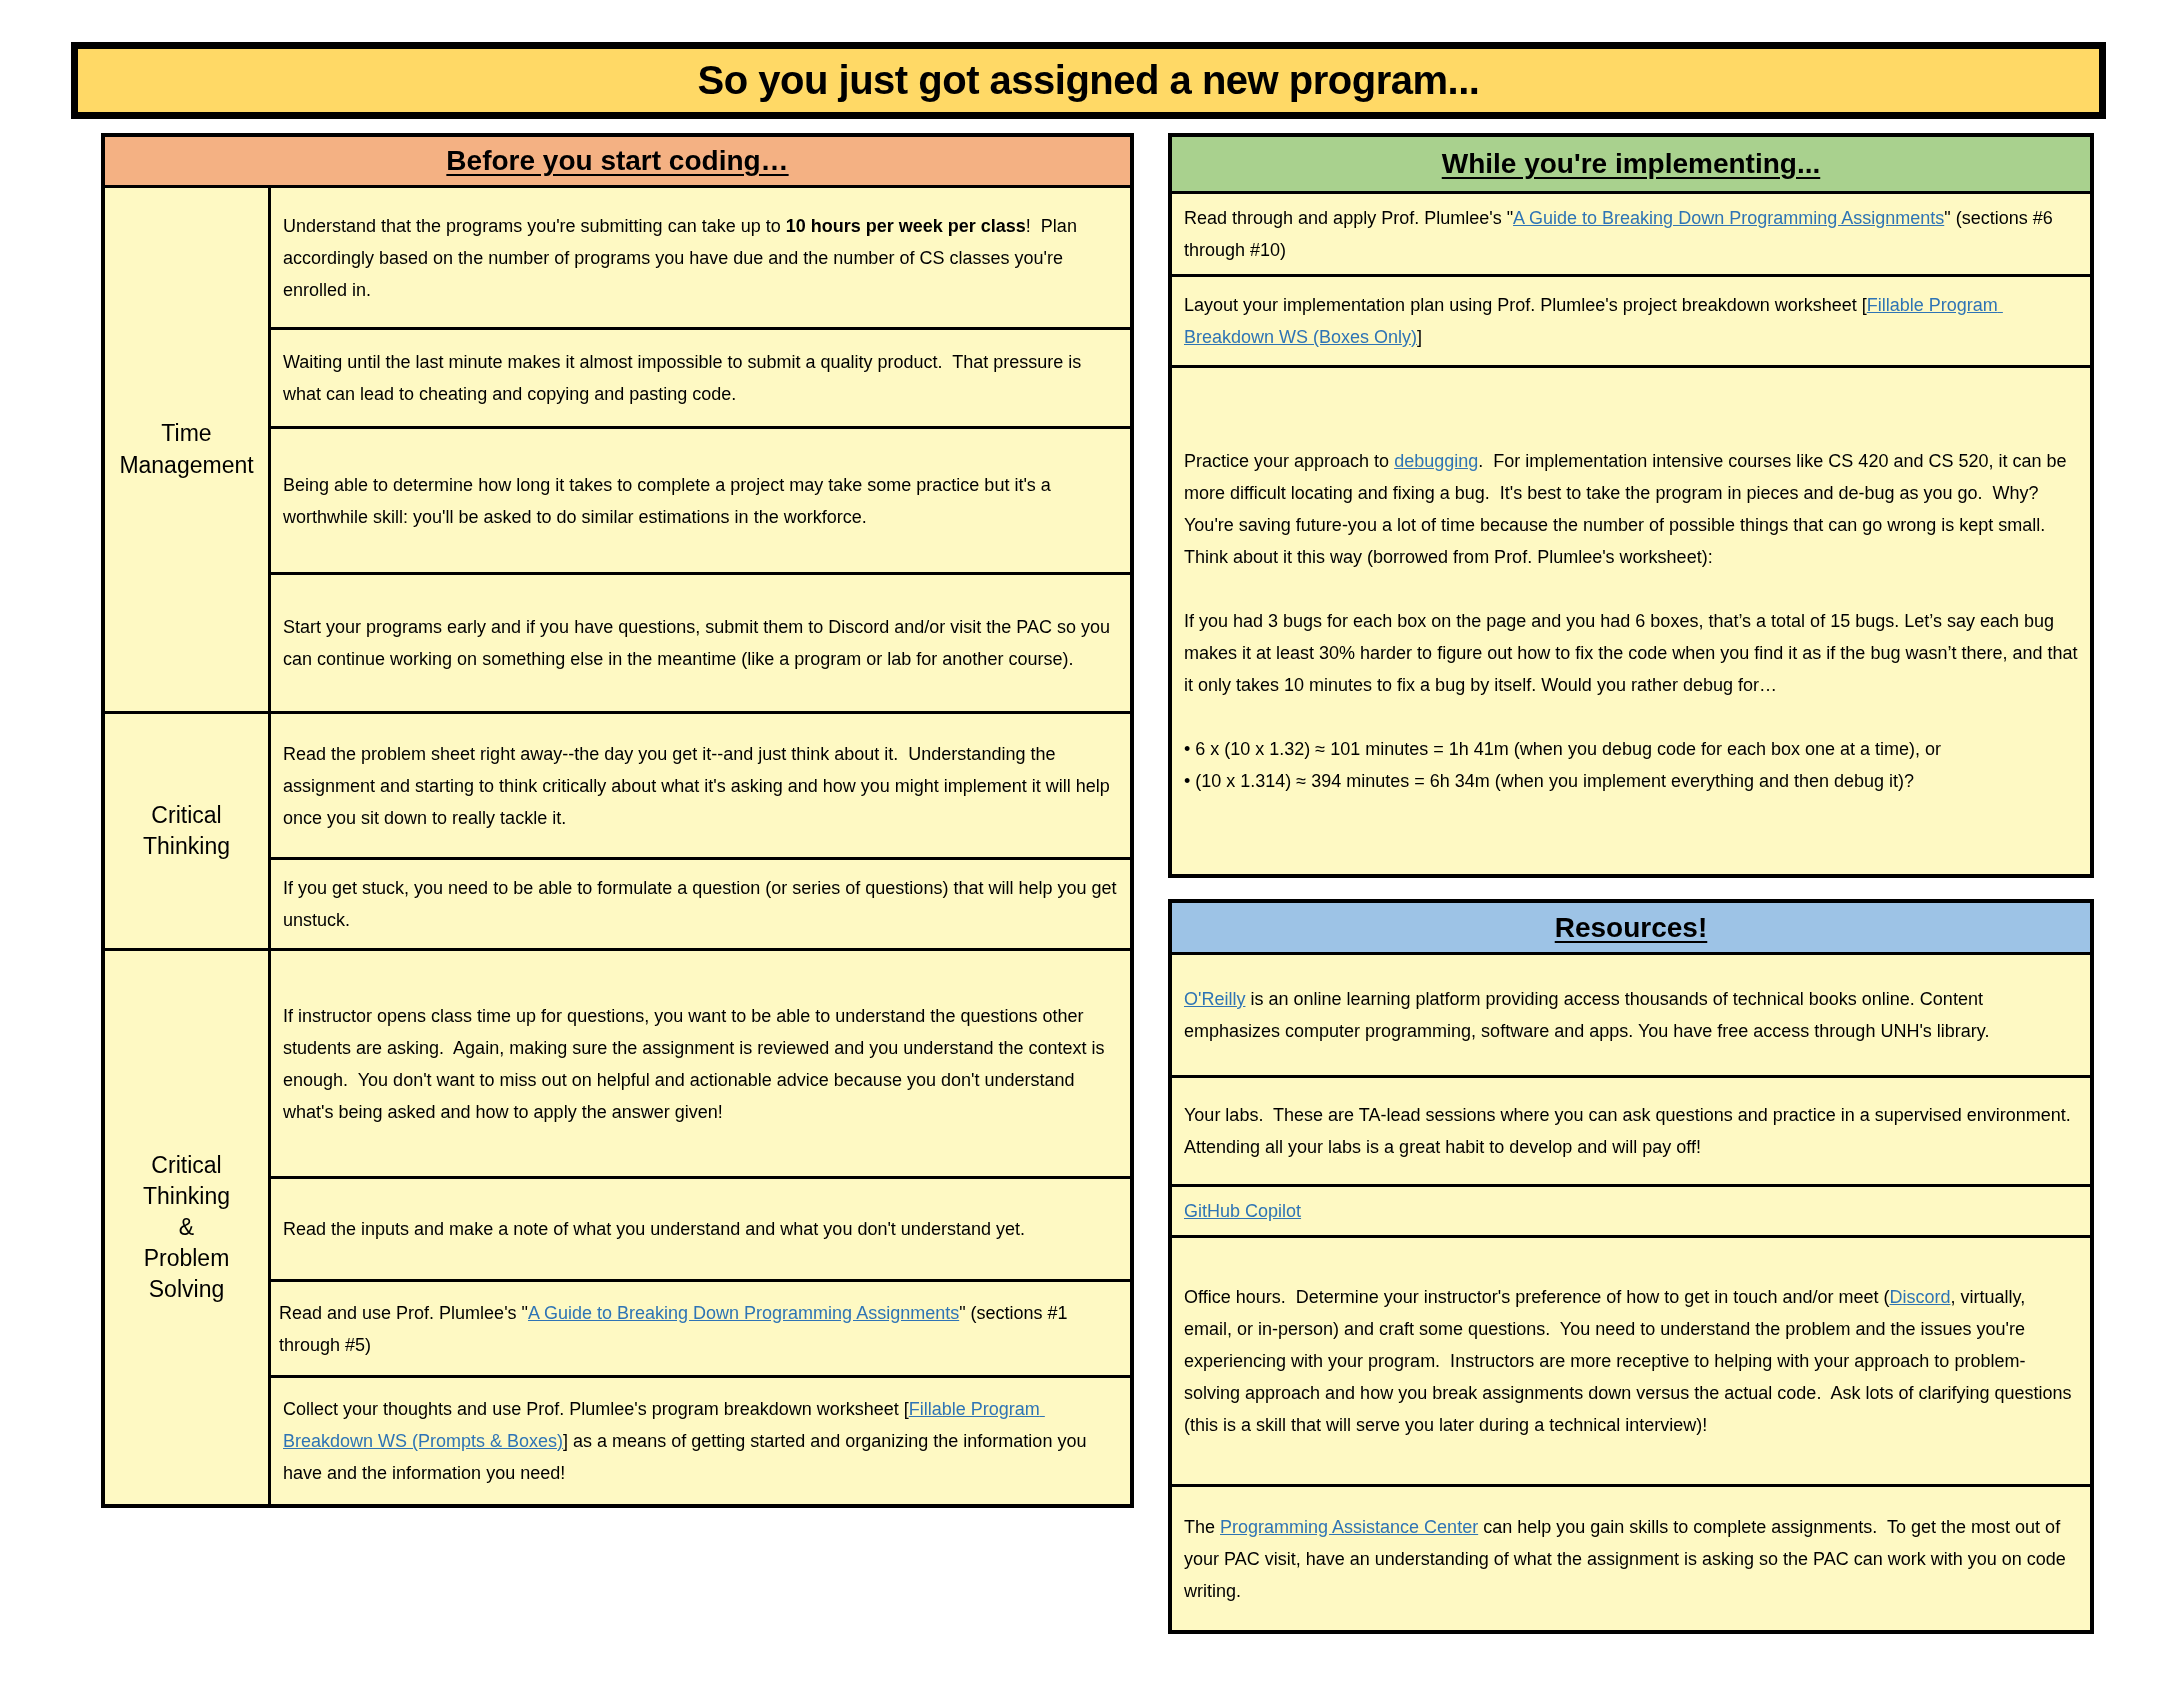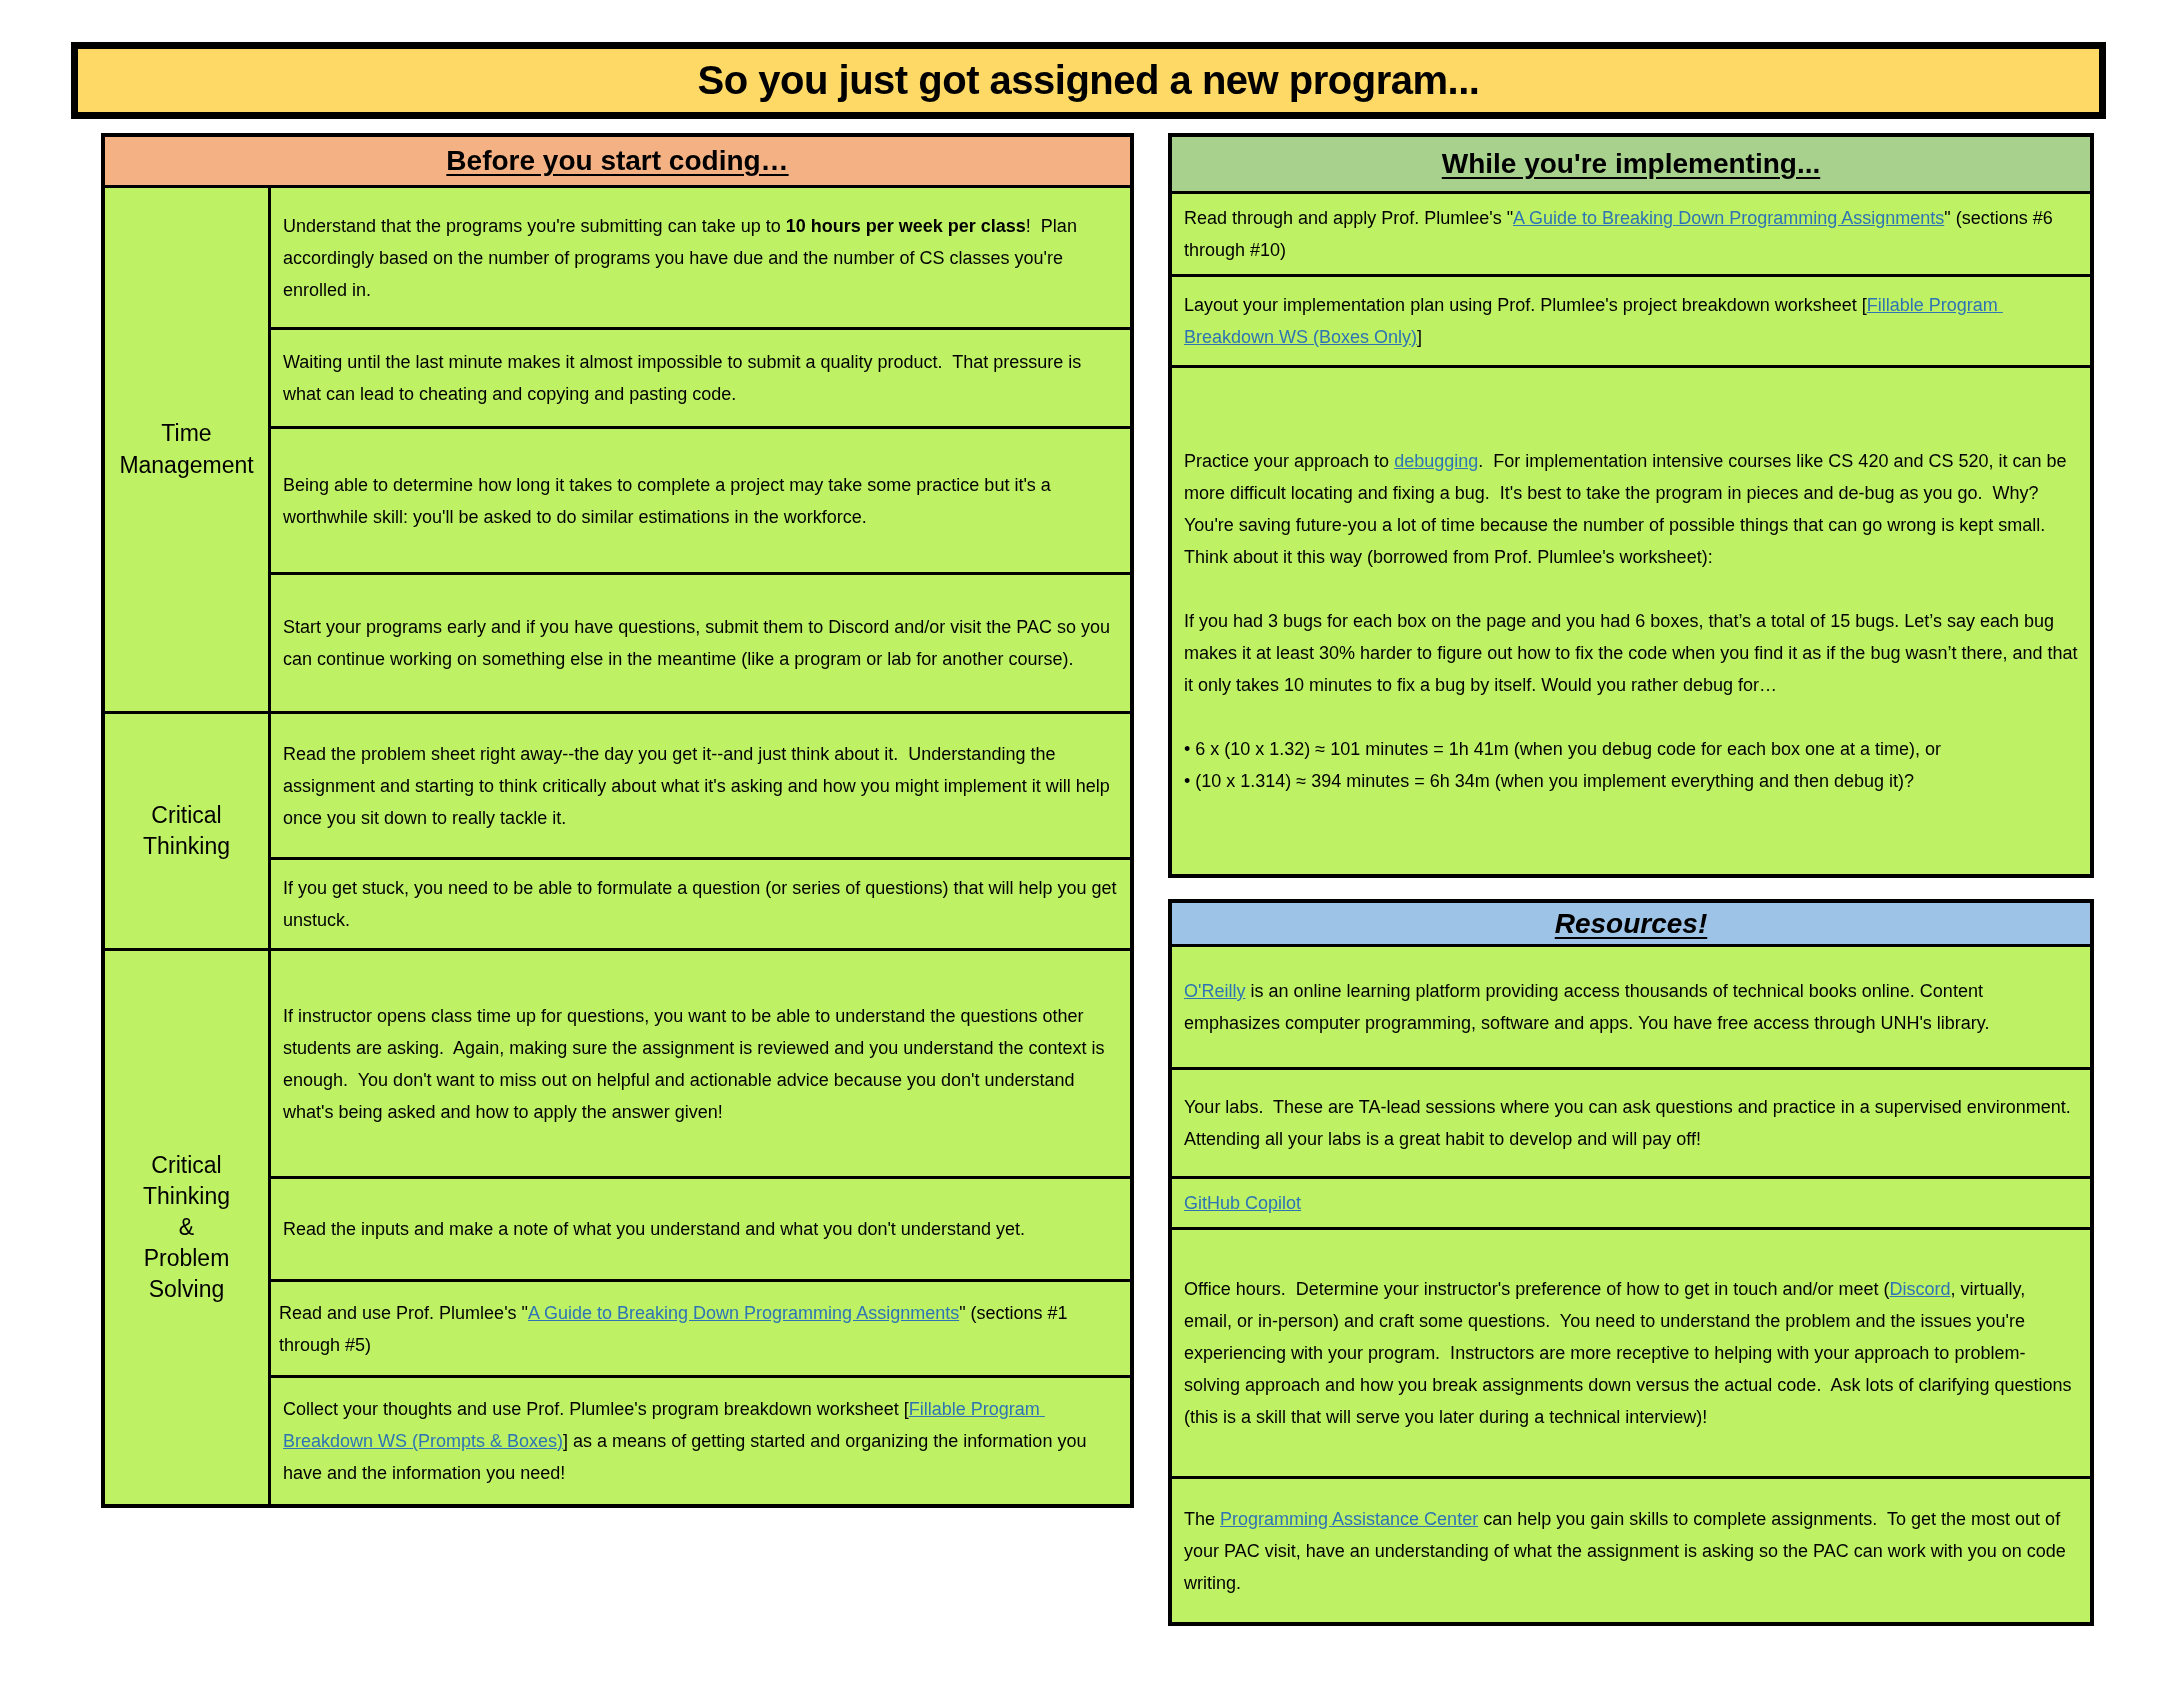--- a/index.html
+++ b/index.html
@@ -8,37 +8,37 @@
     font-family:"Liberation Sans", sans-serif; color:#000;
   }
   .title-banner {
     position:absolute; left:71px; top:42px; width:2035px; height:77px;
     box-sizing:border-box; border:7px solid var(--border);
     background:var(--title-bg);
     display:flex; align-items:center; justify-content:center;
     font-weight:bold; font-size:40px; letter-spacing:-0.5px;
   }
   .tbl {
-    box-sizing:border-box; border:4px solid var(--border); background:#bef264;
+    box-sizing:border-box; border:4px solid var(--border); background:#fef9c3;
   }
   #before-tbl { position:absolute; left:101px; top:133px; width:1033px; }
   .right-col {
     position:absolute; left:1168px; top:133px; width:926px;
     display:flex; flex-direction:column; gap:21px;
   }
   .right-col .tbl { width:926px; }
   .tbl-header {
     box-sizing:border-box; border-bottom:3px solid var(--border);
     display:flex; align-items:center; justify-content:center;
     font-weight:bold; font-size:28px; text-align:center;
     text-decoration:underline; text-underline-offset:4px;
   }
   #before-tbl .tbl-header      { height:51px; background:var(--before-header-bg); }
   #implementing-tbl .tbl-header{ height:57px; background:var(--implementing-header-bg); }
-  #resources-tbl .tbl-header   { height:44px; background:var(--resources-header-bg);font-style:italic; }
+  #resources-tbl .tbl-header   { height:52px; background:var(--resources-header-bg); }
 
   .group { display:flex; border-top:3px solid var(--border); }
   .group:first-child { border-top:none; }
   .group-label {
     flex:none; width:166px; box-sizing:border-box; border-right:3px solid var(--border);
     display:flex; align-items:center; justify-content:center; text-align:center;
     white-space:pre-line; font-size:23px; line-height:1.35; padding:6px;
   }
   .group-rows { flex:1; display:flex; flex-direction:column; min-width:0; }
   .row {

